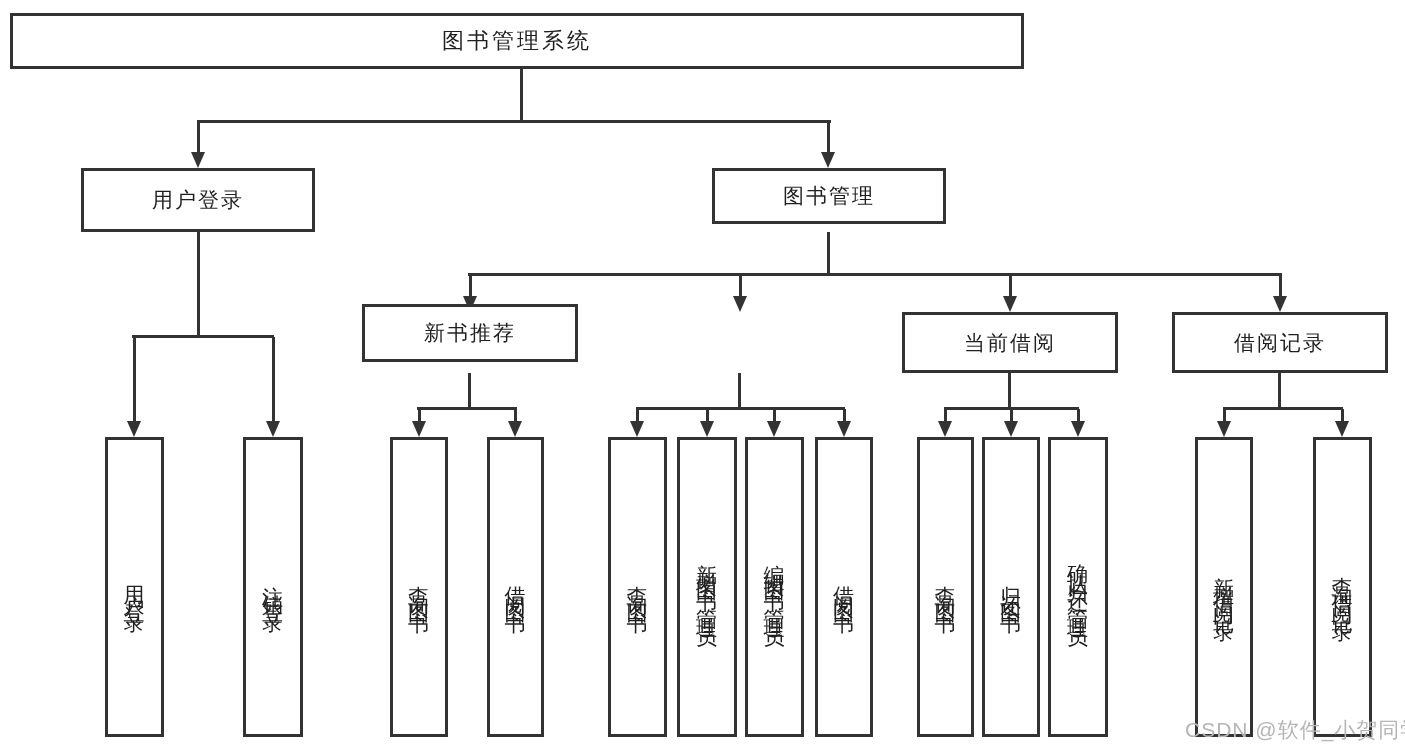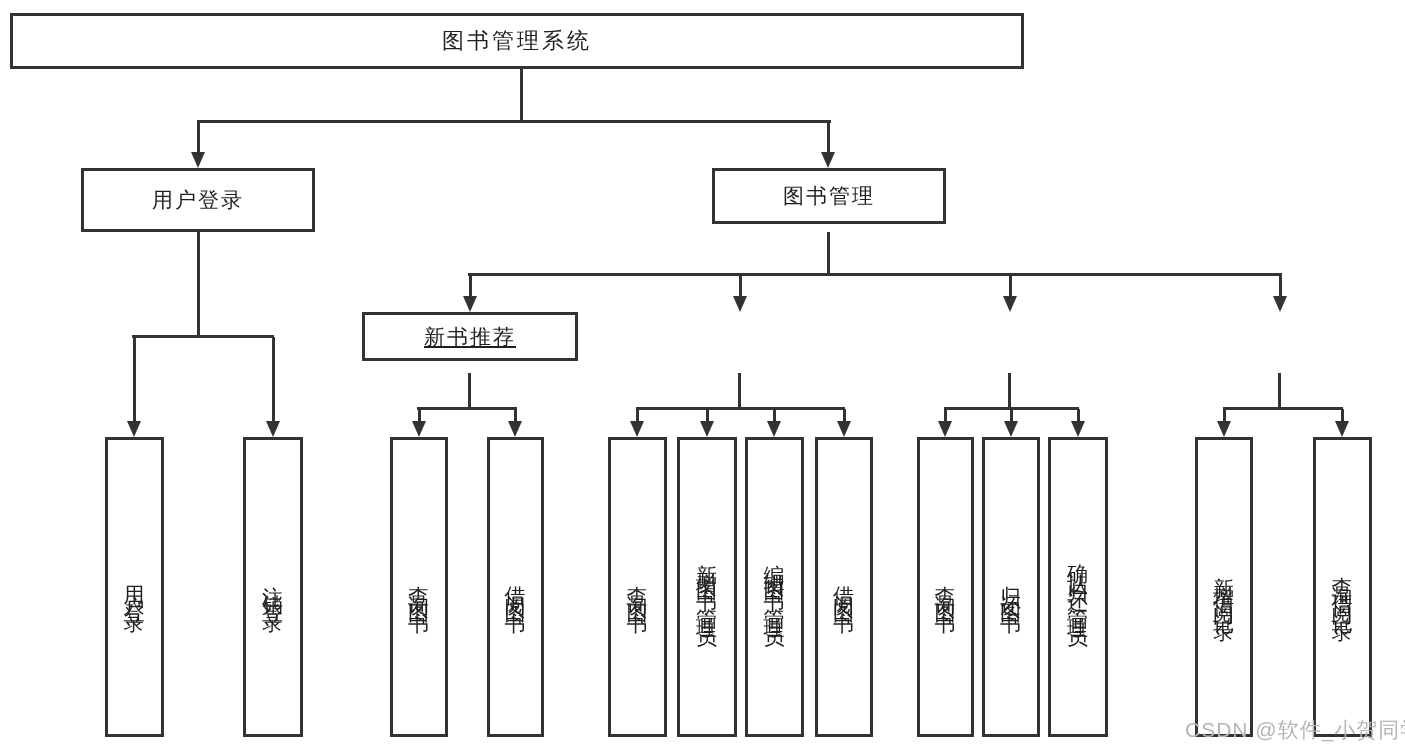--- a/index.html
+++ b/index.html
@@ -106,22 +106,28 @@
   <div class="arrow" style="left:127px; top:337px; height:100px;"></div>
   <div class="arrow" style="left:266px; top:337px; height:100px;"></div>
 
   <div class="vline" style="left:827px; top:232px; height:43px;"></div>
   <div class="hline" style="left:468px; top:273px; width:814px;"></div>
   <div class="arrow" style="left:463px; top:275px; height:37px;"></div>
   <div class="arrow" style="left:733px; top:275px; height:37px;"></div>
   <div class="arrow" style="left:1003px; top:275px; height:37px;"></div>
   <div class="arrow" style="left:1273px; top:275px; height:37px;"></div>
 
-  <div class="box" style="left:362px; top:312px; width:216px; height:49px;text-decoration:underline;">
+  <div class="box" style="left:362px; top:304px; width:216px; height:58px;">
     <span>新书推荐</span>
+  </div>
+  <div class="box" style="left:902px; top:312px; width:216px; height:61px;">
+    <span>当前借阅</span>
+  </div>
+  <div class="box" style="left:1172px; top:312px; width:216px; height:61px;">
+    <span>借阅记录</span>
   </div>
 
   <div class="vline" style="left:468px; top:373px; height:37px;"></div>
   <div class="hline" style="left:417px; top:407px; width:100px;"></div>
   <div class="arrow" style="left:412px; top:409px; height:28px;"></div>
   <div class="arrow" style="left:508px; top:409px; height:28px;"></div>
 
   <div class="vline" style="left:738px; top:373px; height:37px;"></div>
   <div class="hline" style="left:636px; top:407px; width:209px;"></div>
   <div class="arrow" style="left:630px; top:409px; height:28px;"></div>

